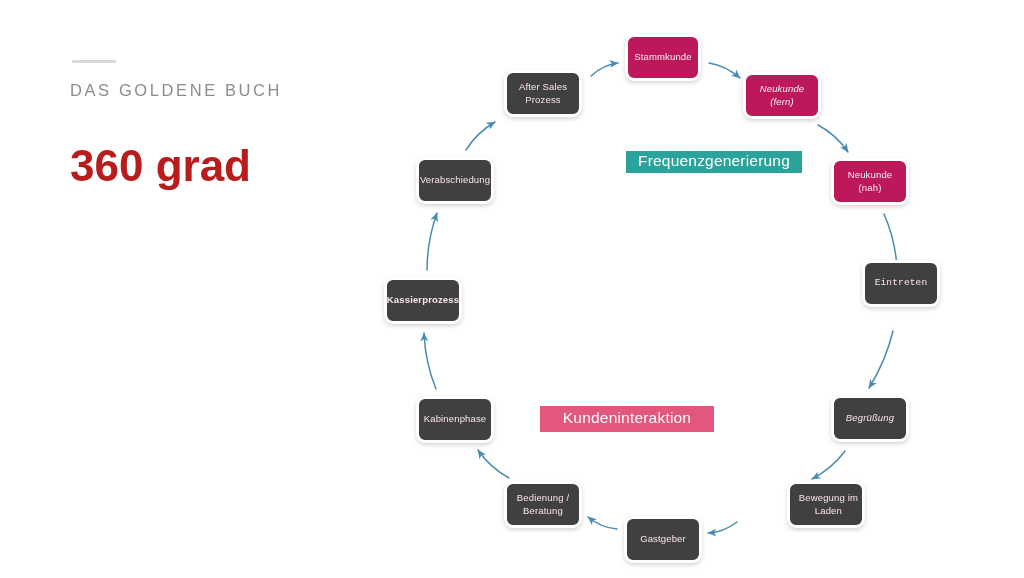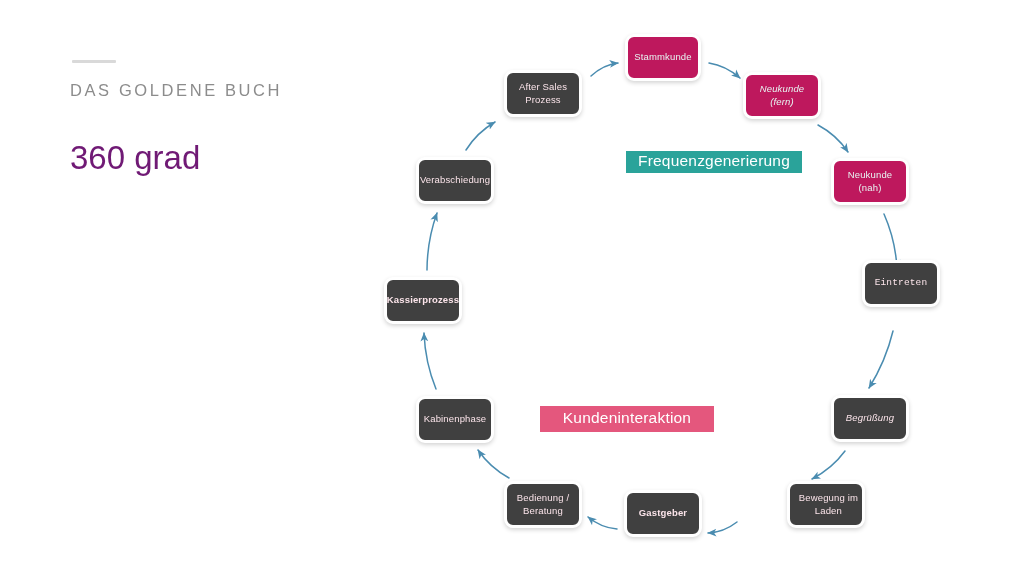--- a/index.html
+++ b/index.html
@@ -38,24 +38,24 @@
   .eyebrow {
     font-size: 16.5px;
     letter-spacing: 2.6px;
     color: #8c8c8c;
     font-weight: 400;
     white-space: nowrap;
     line-height: 1.2;
   }
   .headline {
     margin-top: 34px;
-    font-size: 33px;
+    font-size: 44px;
     line-height: 1.42;
-    color: #701a75;
-    font-weight: 400;
+    color: #b91c1c;
+    font-weight: 700;
   }
   .headline .l2 { display: block; }
 
   
   .diagram {
     position: absolute;
     left: 0; top: 0;
     width: 1024px;
     height: 578px;
   }
@@ -154,21 +154,21 @@
         </div>
         <div class="node pink" style="left: 862px; top: 260px; width: 78px; height: 47px; font-family: Liberation Mono, monospace;">
           <span>Eintreten</span>
         </div>
         <div class="node pink" style="left: 831px; top: 395px; width: 78px; height: 47px; font-style: italic;">
           <span>Begrüßung</span>
         </div>
         <div class="node pink" style="left: 787px; top: 481px; width: 78px; height: 47px; justify-content: flex-end;">
           <span>Bewegung im<br>Laden</span>
         </div>
-        <div class="node pink" style="left: 624px; top: 490px; width: 78px; height: 47px; font-weight: bold;">
+        <div class="node pink" style="left: 624px; top: 516px; width: 78px; height: 47px;">
           <span>Gastgeber</span>
         </div>
         <div class="node pink" style="left: 504px; top: 481px; width: 78px; height: 47px;">
           <span>Bedienung /<br>Beratung</span>
         </div>
         <div class="node pink" style="left: 416px; top: 396px; width: 78px; height: 47px;">
           <span>Kabinenphase</span>
         </div>
         <div class="node pink" style="left: 384px; top: 277px; width: 78px; height: 47px; font-weight: bold;">
           <span>Kassierprozess</span>

